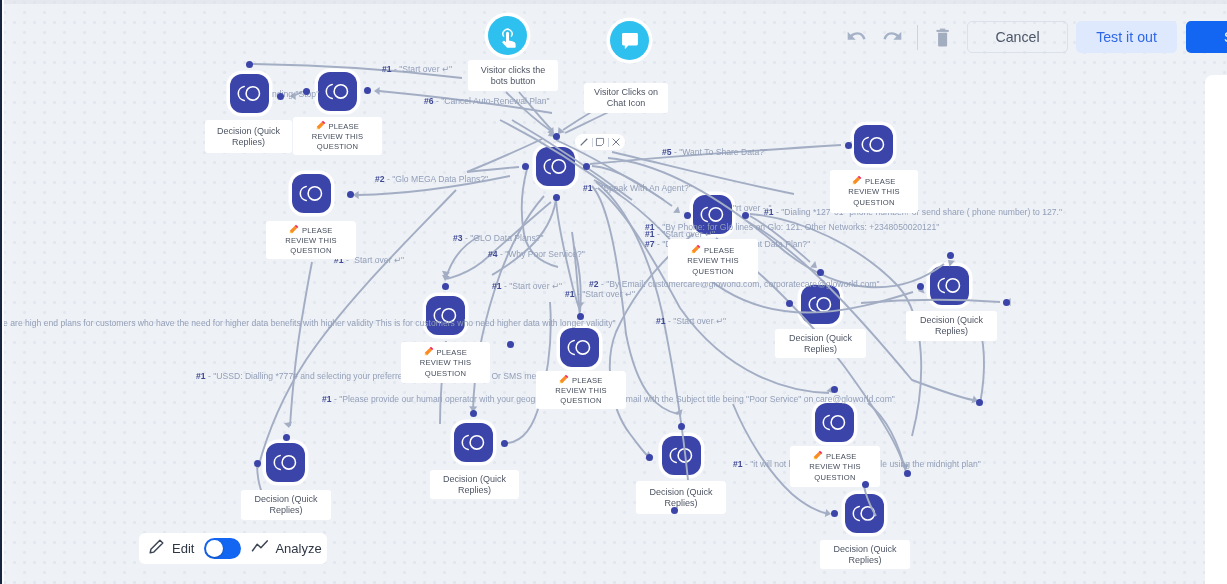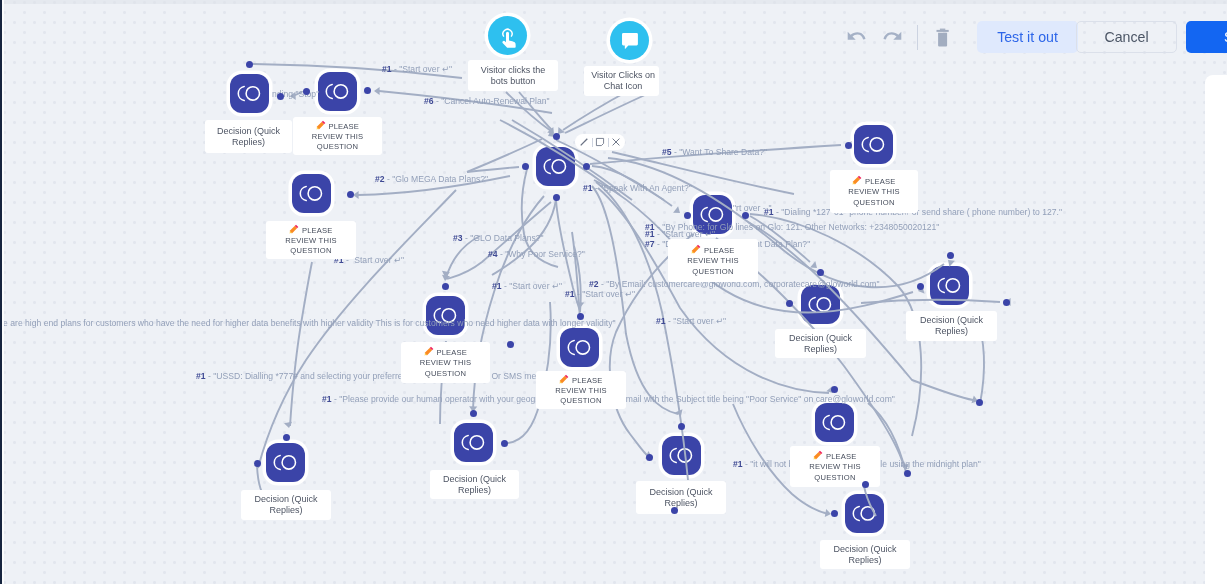--- a/index.html
+++ b/index.html
@@ -208,21 +208,21 @@
           <path d="M15.85 20.6 A4.55 4.55 0 1 1 23.15 20.6" fill="none" stroke="#fff" stroke-width="1.45"></path>
           <path d="M18.0 17.3 a1.5 1.5 0 0 1 3.0 0 v7.3 l2.0 0.4 c2.0 0.4 3.2 0.85 3.9 1.6 0.6 0.65 0.75 1.45 0.75 2.45 v1.9 a0.8 0.8 0 0 1 -0.8 0.8 h-7.65 l-4.35 -4.55 a1.45 1.45 0 0 1 2.05 -2.05 l1.1 1.1 z" fill="#fff"></path>
         </svg></div>
       <div class="nlabel" style="left: 462px; top: 60px; width: 90px; height: 31px; margin-left: 6px;">
         <span>Visitor clicks the
 bots button</span>
       </div>
       <div class="trig" style="left: 610px; top: 21px;"><svg width="39" height="39" viewBox="0 0 39 39">
           <path d="M17.0 12.0 h9.6 a1.3 1.3 0 0 1 1.3 1.3 v9.8 a1.3 1.3 0 0 1 -1.3 1.3 h-8.3 l-2.9 3.3 a0.33 0.33 0 0 1 -0.58 -0.22 v-3.08 h-1.5 a1.3 1.3 0 0 1 -1.3 -1.3 v-9.8 a1.3 1.3 0 0 1 1.3 -1.3 z" fill="#fff"></path>
         </svg></div>
-      <div class="nlabel" style="left: 584px; top: 66px; width: 75px; height: 30px; justify-content: flex-end;">
+      <div class="nlabel" style="left: 584px; top: 83px; width: 84px; height: 30px;">
         <span>Visitor Clicks on
 Chat Icon</span>
       </div>
       <div class="nbox" style="left: 536px; top: 147px;"><svg width="39" height="39" viewBox="0 0 39 39">
           <circle cx="22.8" cy="19.4" r="6.7" fill="none" stroke="#fff" stroke-width="1.55"></circle>
           <path d="M14.2 12.5 A7.1 7.1 0 0 0 14.2 26.5" fill="none" stroke="#fff" stroke-width="1.55" stroke-linecap="round"></path>
         </svg></div>
       <div class="nbox" style="left: 693px; top: 195px;"><svg width="39" height="39" viewBox="0 0 39 39">
           <circle cx="22.8" cy="19.4" r="6.7" fill="none" stroke="#fff" stroke-width="1.55"></circle>
           <path d="M14.2 12.5 A7.1 7.1 0 0 0 14.2 26.5" fill="none" stroke="#fff" stroke-width="1.55" stroke-linecap="round"></path>
@@ -406,19 +406,36 @@
         </svg>
     </div>
     <div class="tb-sep"></div>
     <div class="tb-icon">
       <svg width="22" height="22" viewBox="0 0 22 22" style="margin-left:-3px;margin-top:-2px">
           <path d="M7.9 3.6 h5.4 v1.3 h-5.4 z" fill="#a2adc0"></path>
           <path d="M4.5 4.9 h12.2 v2.0 h-12.2 z" fill="#a2adc0"></path>
           <path d="M6.1 7.8 h9.0 v12.8 a1.0 1.0 0 0 1 -1.0 1.0 h-7.0 a1.0 1.0 0 0 1 -1.0 -1.0 z" fill="#a2adc0"></path>
         </svg>
     </div>
+    <div class="btn btn-cancel">Cancel</div>
     <div class="btn btn-test">Test it out</div>
-    <div class="btn btn-cancel">Cancel</div>
     <div class="btn btn-save">S</div>
   </div>
 
 
+  <div class="modebar">
+    <div class="zbtn" style="margin-left:9px">
+      <svg width="17" height="17" viewBox="0 0 17 17">
+          <path d="M11.9 2.2 l2.9 2.9 -9.0 9.0 -3.6 0.7 0.7 -3.6 z" fill="none" stroke="#3d4554" stroke-width="1.45" stroke-linejoin="round"></path>
+        </svg>
+    </div>
+    <div class="lbl" style="margin-left:7px">Edit</div>
+    <div class="toggle" style="margin-left:10px">
+        <div class="knob"></div>
+      </div>
+    <div class="zbtn" style="margin-left:10px">
+      <svg width="18" height="18" viewBox="0 0 18 18">
+          <path d="M1.5 12.8 L6.2 6.3 L9.9 9.8 L16.2 2.9" fill="none" stroke="#3d4554" stroke-width="1.5" stroke-linecap="round" stroke-linejoin="round"></path>
+        </svg>
+    </div>
+    <div class="lbl" style="margin-left:6px">Analyze</div>
+  </div>
 </div>
 
 </body></html>

